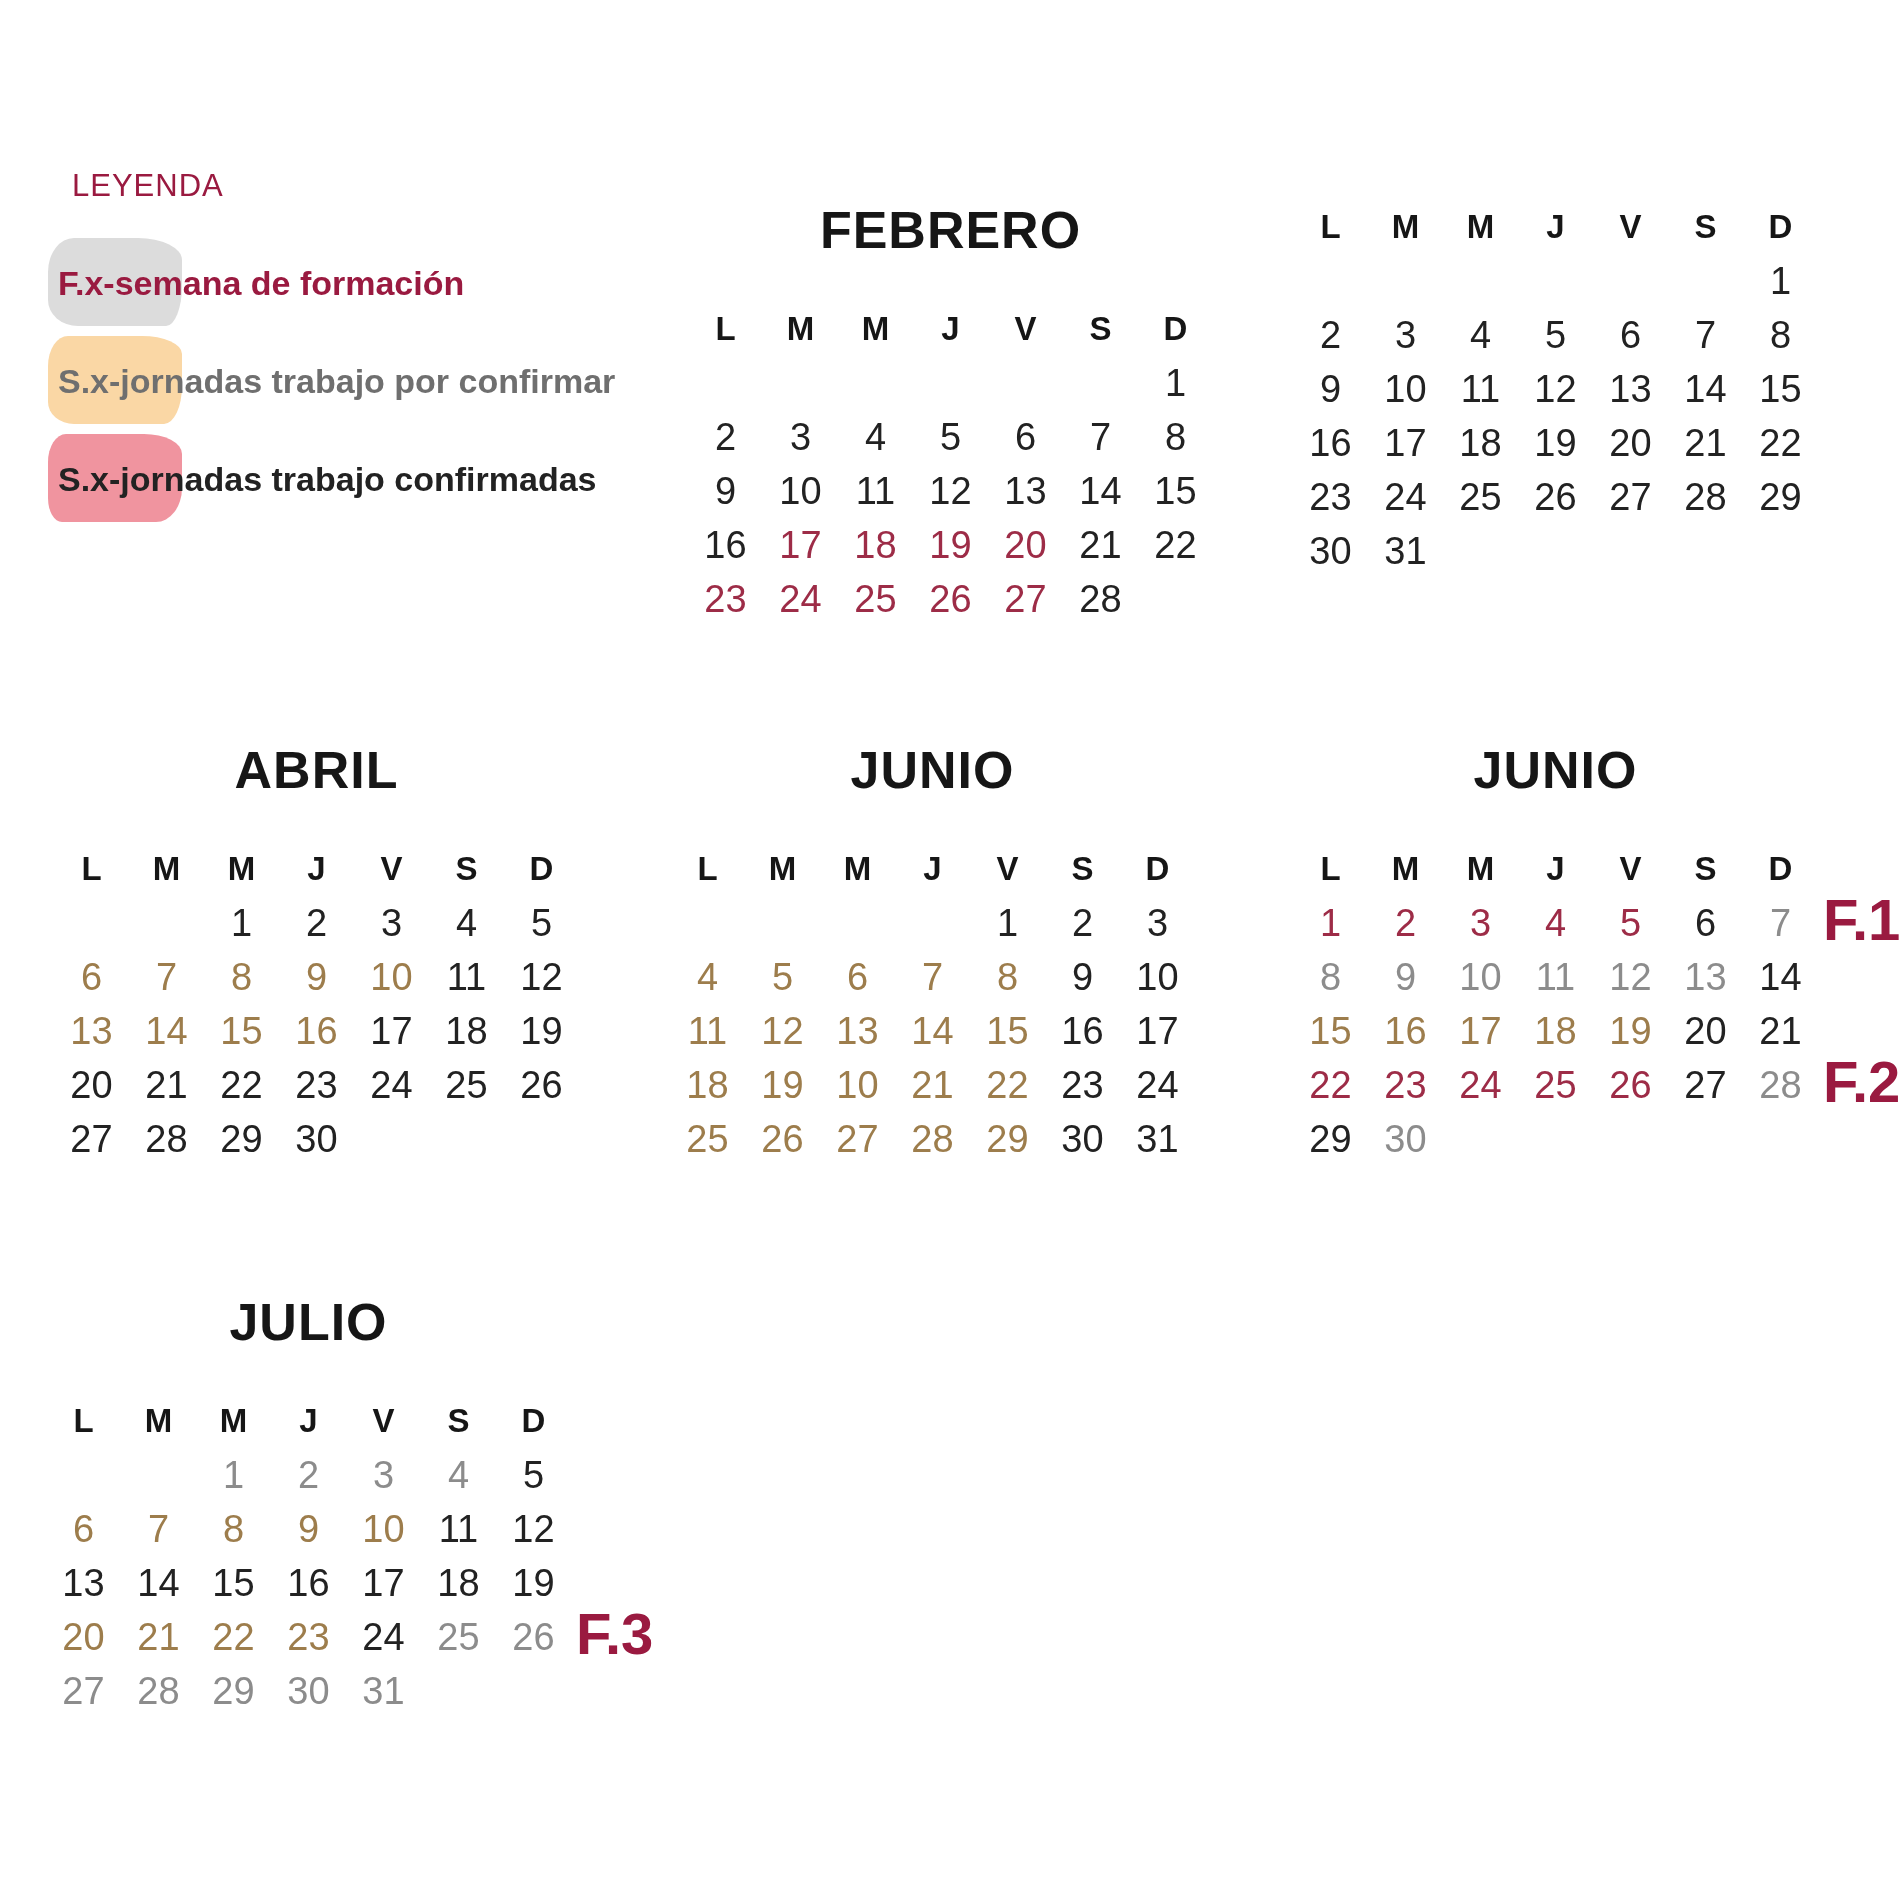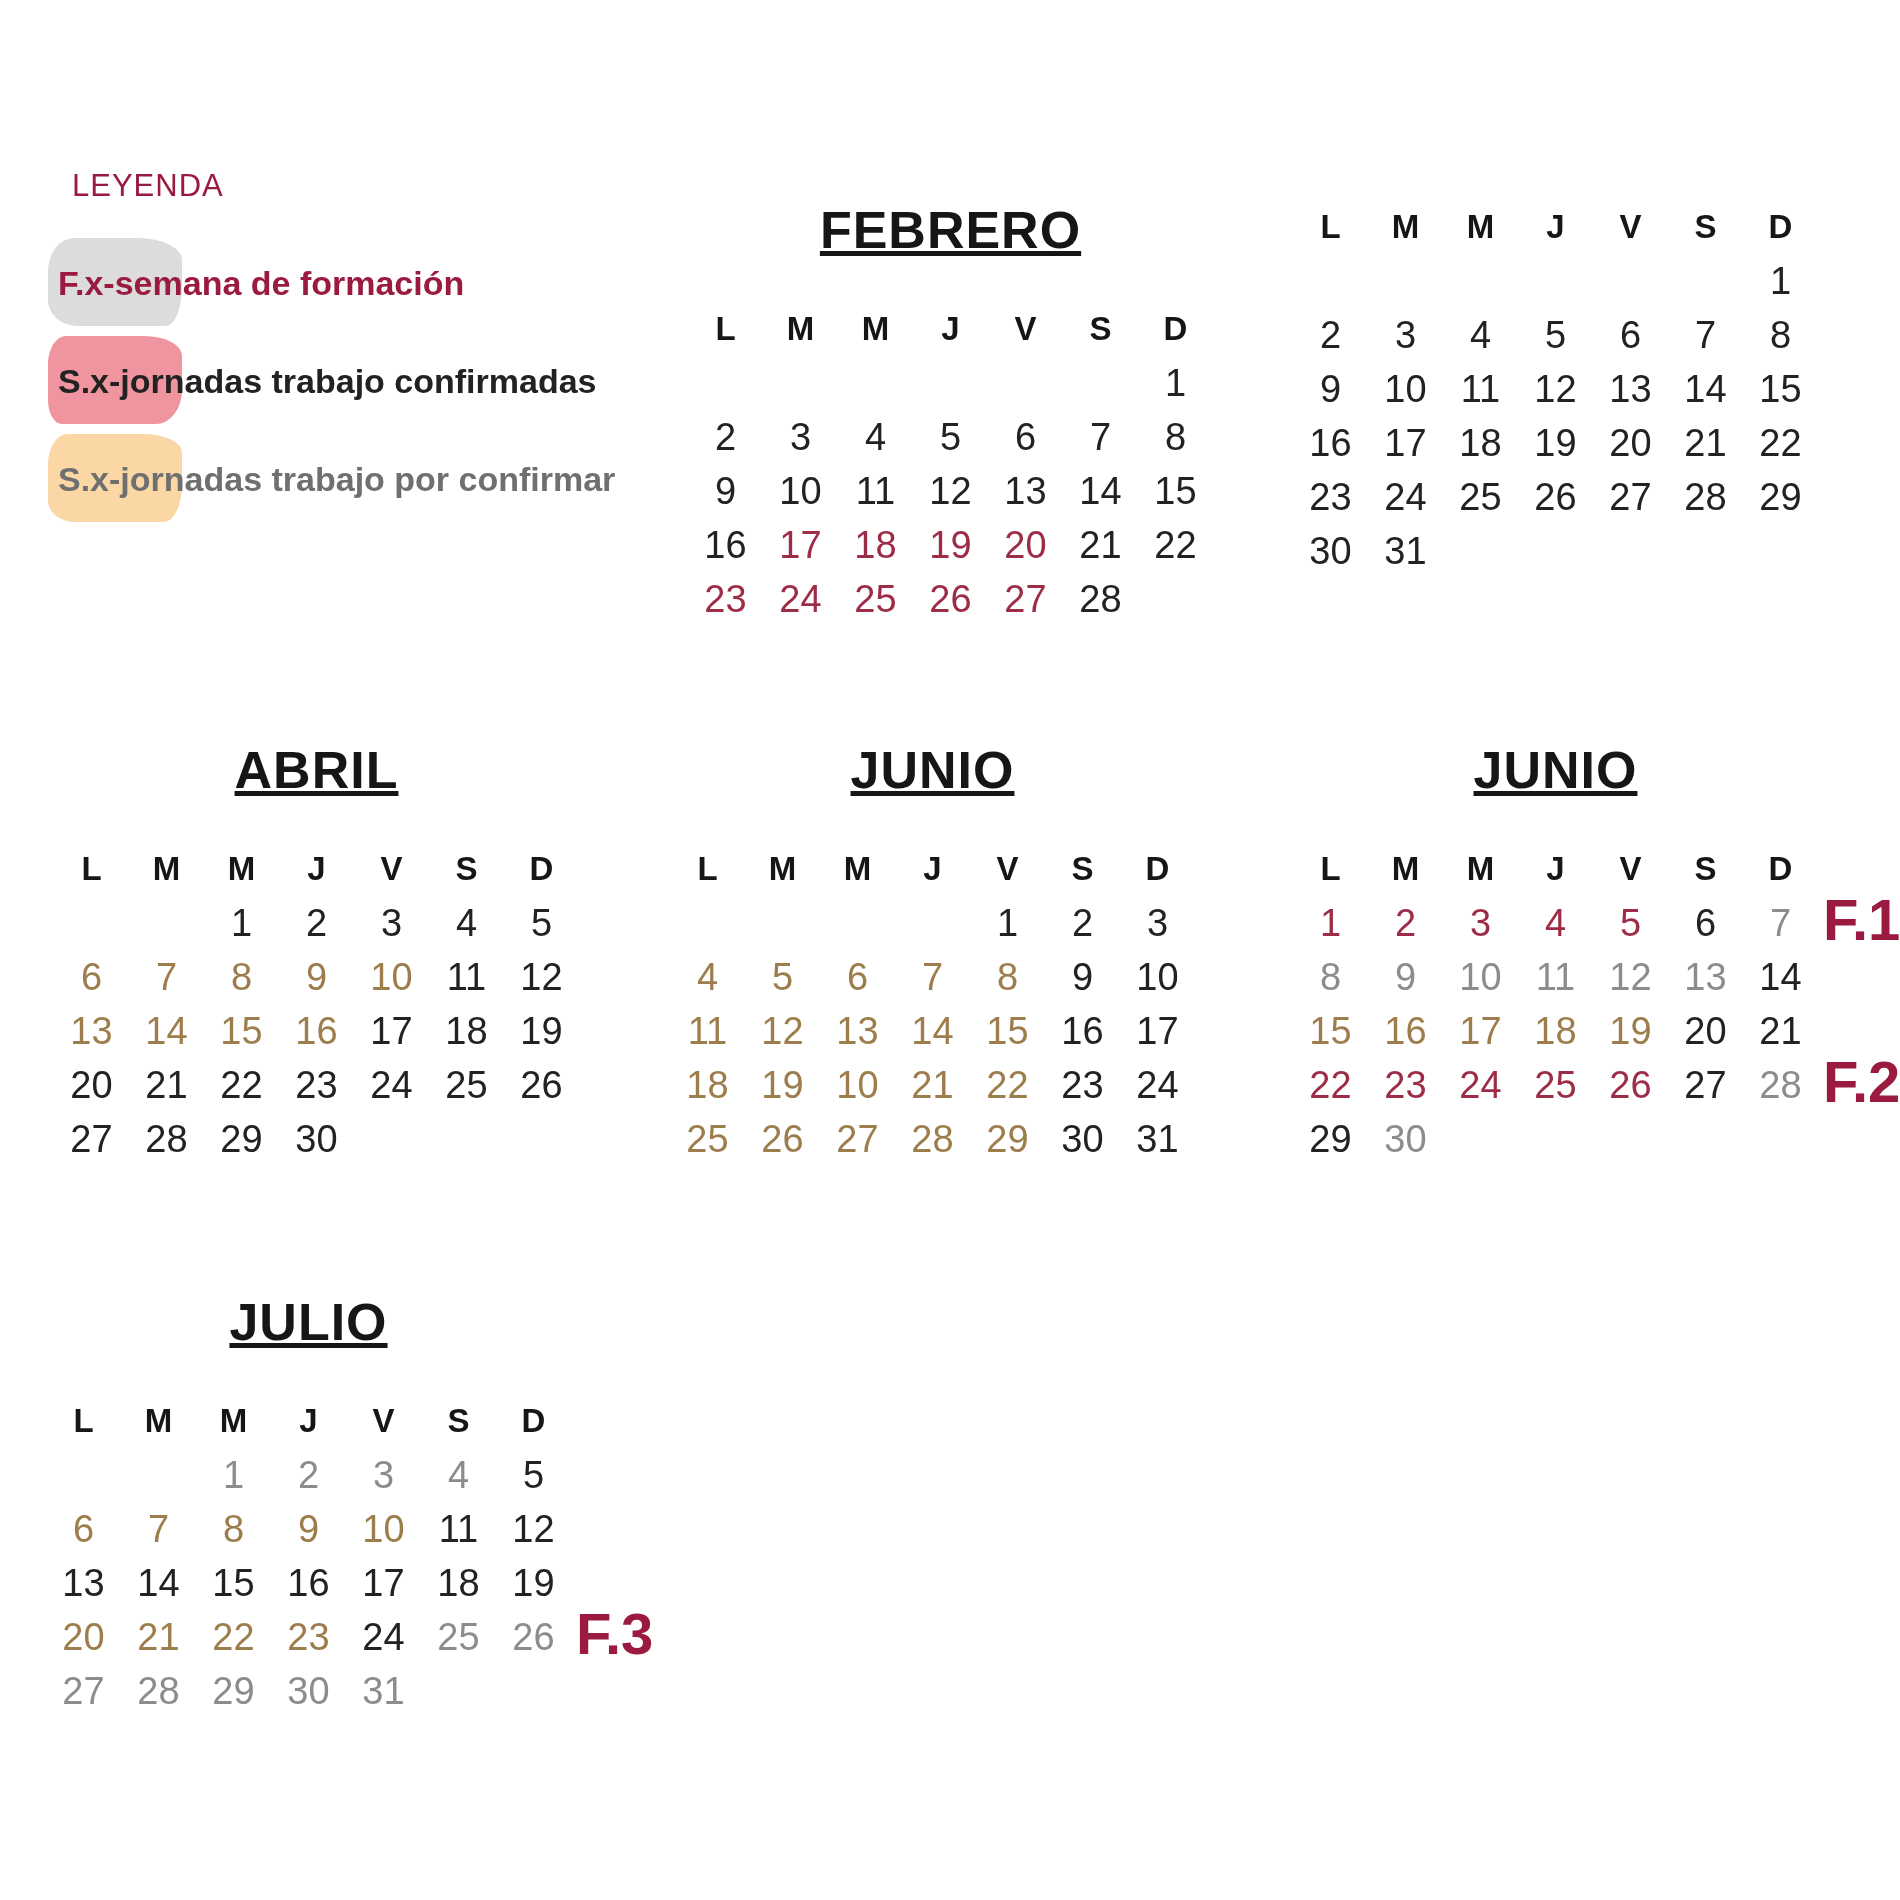--- a/index.html
+++ b/index.html
@@ -26,21 +26,21 @@
   
   .month{position:absolute;width:525px;}
   #month-febrero{left:688px;top:200px;}
   #month-marzo{left:1293px;top:200px;}
   #month-abril{left:54px;top:740px;}
   #month-mayo{left:670px;top:740px;}
   #month-junio{left:1293px;top:740px;}
   #month-julio{left:46px;top:1292px;}
 
   .month-title{margin:0 0 42px 0;text-align:center;font-size:52px;line-height:60px;
-               font-weight:700;color:#161616;letter-spacing:1px;text-decoration:underline;}
+               font-weight:700;color:#161616;letter-spacing:1px;}
   .grid-row{display:grid;grid-template-columns:repeat(7,75px);height:54px;
             position:relative;align-items:center;}
   .weekday-row .wd{text-align:center;font-size:33px;font-weight:700;color:#161616;}
   .day{position:relative;display:flex;align-items:center;justify-content:center;
        height:54px;font-size:38px;color:var(--ink);}
 
   .t-black{color:var(--ink);}
   .t-pink{color:var(--pink-text);}
   .t-orange{color:var(--orange-text);}
   .t-gray{color:var(--gray-text);}
@@ -58,22 +58,22 @@
 </style>
 </head>
 <body>
 
 <div class="page">
 
   <section class="legend">
     <h1 class="legend-title">LEYENDA</h1>
     <div id="legend-items">
         <div class="legend-item"><span class="legend-swatch sw-gray"></span><span class="label lbl-maroon">F.x-semana de formación</span></div>
+        <div class="legend-item"><span class="legend-swatch sw-orange"></span><span class="label lbl-muted">S.x-jornadas trabajo por confirmar</span></div>
         <div class="legend-item"><span class="legend-swatch sw-pink"></span><span class="label lbl-ink">S.x-jornadas trabajo confirmadas</span></div>
-        <div class="legend-item"><span class="legend-swatch sw-orange"></span><span class="label lbl-muted">S.x-jornadas trabajo por confirmar</span></div>
       </div>
   </section>
 
   <section class="month" id="month-febrero">
       <h2 class="month-title">FEBRERO</h2>
       <div class="grid-row weekday-row">
         <span class="wd">L</span>
         <span class="wd">M</span>
         <span class="wd">M</span>
         <span class="wd">J</span>

